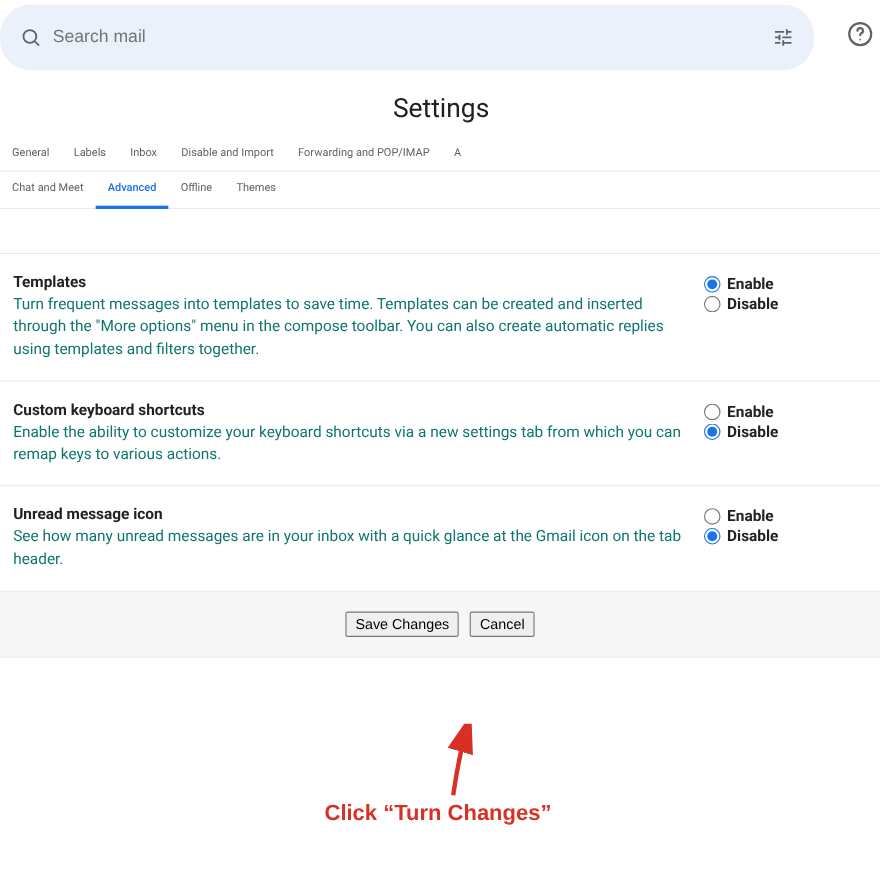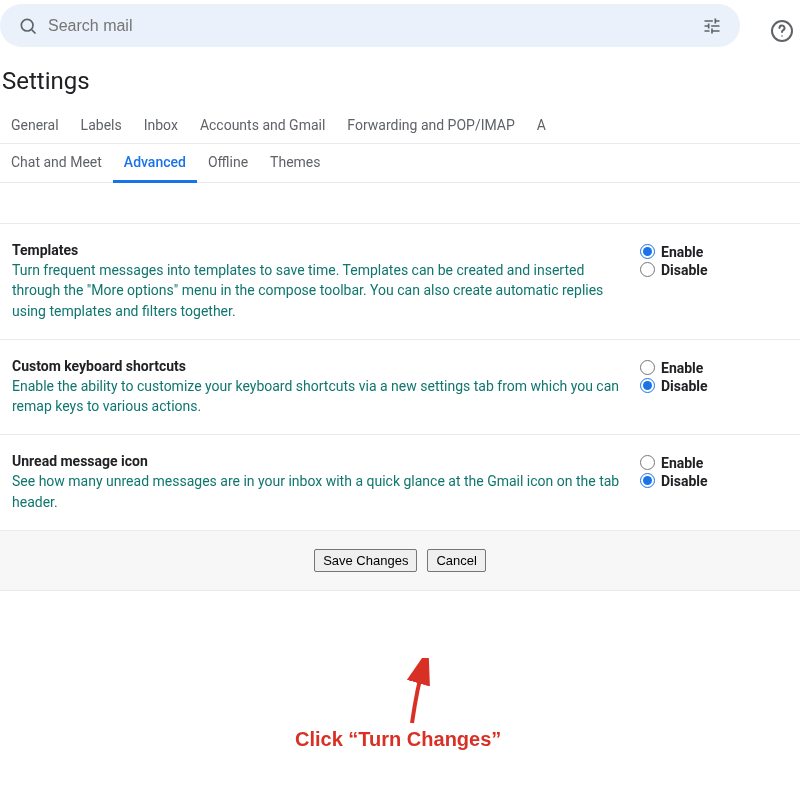--- a/index.html
+++ b/index.html
@@ -10,21 +10,21 @@
       width: 800px;
       height: 800px;
       overflow: hidden;
       position: relative;
     }
     .search-bar {
       display: flex;
       align-items: center;
       background: #eaf1fb;
       border-radius: 28px;
-      height: 43px;
+      height: 60px;
       margin: 4px 60px 0 0;
       padding: 0 8px;
       position: relative;
     }
     .search-bar .s-icon {
       color: #5f6368;
       padding: 10px;
       display: flex;
       align-items: center;
     }
@@ -46,30 +46,31 @@
       position: absolute;
       right: 6px;
       top: 15px;
       color: #5f6368;
     }
     .page-title {
       font-size: 24px;
       font-weight: 400;
       color: #202124;
       margin: 20px 0 12px 2px;
+      text-align: center;
     }
     .tabs {
       display: flex;
       flex-wrap: wrap;
       gap: 0;
       border-bottom: 1px solid #e8eaed;
       padding: 0;
     }
     .tabs .tab {
-      font-size: 14px;
+      font-size: 10px;
       color: #5f6368;
       padding: 10px 11px;
       cursor: pointer;
       white-space: nowrap;
     }
     .tabs .tab.active {
       color: #1a73e8;
       font-weight: 500;
       border-bottom: 3px solid #1a73e8;
       margin-bottom: -1px;
@@ -177,21 +178,21 @@
     </svg>
   </span>
 </div>
 
 <h1 class="page-title">Settings</h1>
 
 <div class="tabs" style="flex-wrap:nowrap; overflow:hidden;">
   <div class="tab">General</div>
   <div class="tab">Labels</div>
   <div class="tab">Inbox</div>
-  <div class="tab">Accounts and Gmail</div>
+  <div class="tab">Disable and Import</div>
   <div class="tab">Forwarding and POP/IMAP</div>
   <div class="tab">A</div>
 </div>
 <div class="tabs">
   <div class="tab">Chat and Meet</div>
   <div class="tab active">Advanced</div>
   <div class="tab">Offline</div>
   <div class="tab">Themes</div>
 </div>
 

